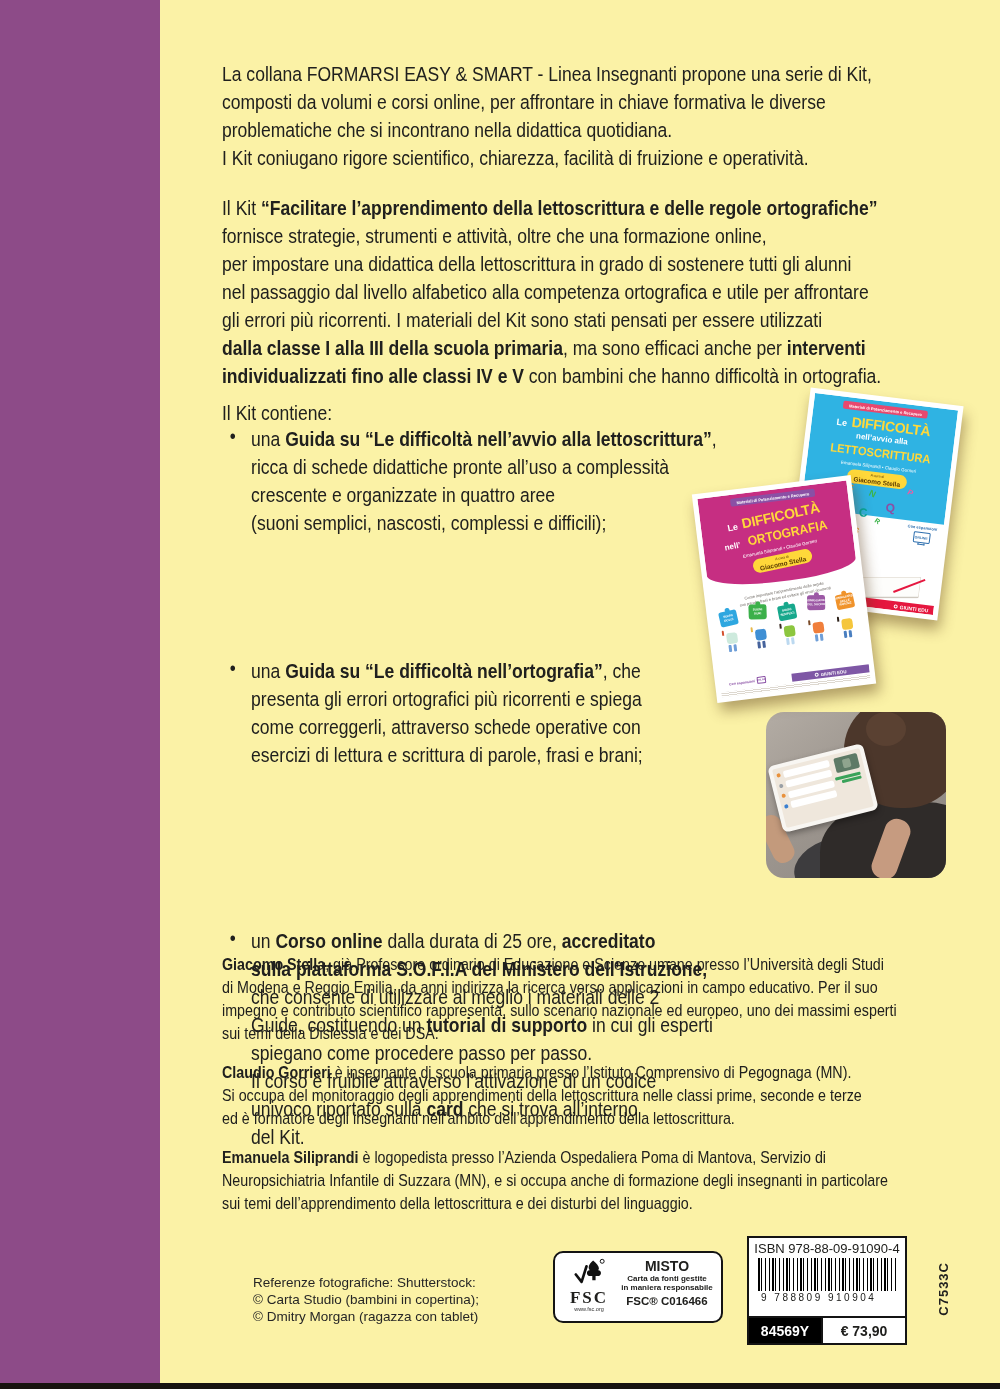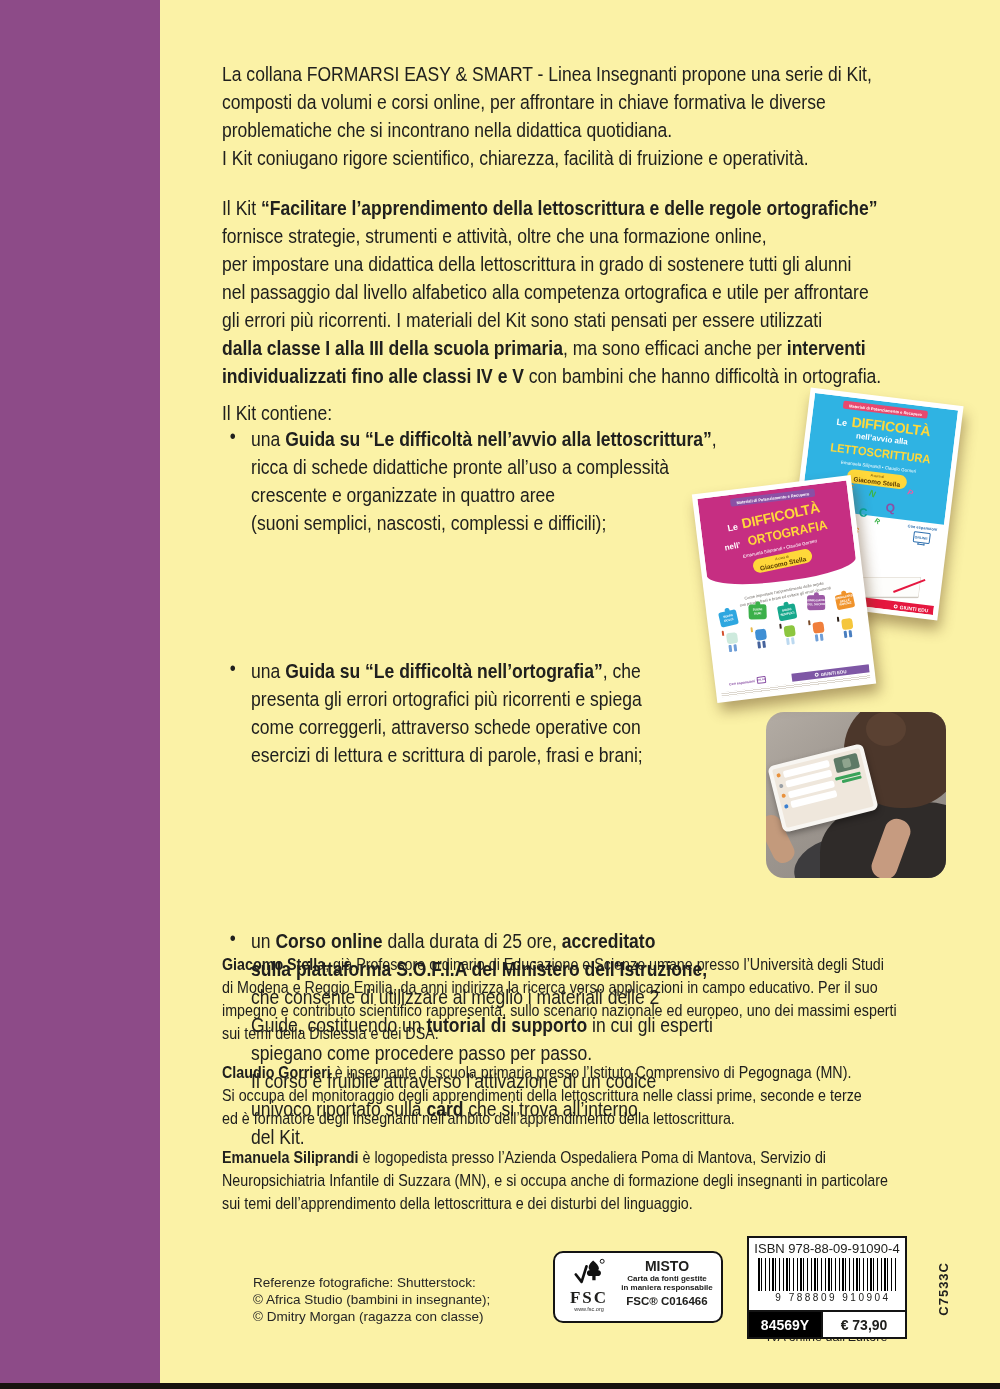--- a/index.html
+++ b/index.html
@@ -36,21 +36,21 @@
   .fsc-right { flex:1; text-align:center; padding-top:1px; }
   .fsc-grade { font-weight:700; font-size:14px; line-height:15px; }
   .fsc-desc { font-weight:700; font-size:8px; line-height:9px; }
   .fsc-lic { font-weight:700; font-size:11.5px; margin-top:3px; }
 
   
   .bc { position:absolute; left:747px; top:1236px; width:160px; background:#fff; border:2px solid #141414; z-index:5;}
   .bc-isbn { font-size:13px; text-align:center; padding:3px 0 2px; }
   .bc-bars { height:33px; margin:0 9px;
     background:repeating-linear-gradient(90deg,#000 0 2px,#fff 2px 3px,#000 3px 4px,#fff 4px 7px,#000 7px 8px,#fff 8px 11px,#000 11px 12.5px,#fff 12.5px 14px); }
-  .bc-digits { font-size:10px; letter-spacing:2.5px; text-align:center; padding:1px 0 7px;margin-left:12px; }
+  .bc-digits { font-size:10px; letter-spacing:2.5px; text-align:left; padding:1px 0 13px;margin-left:12px; }
   .bc-row { display:flex; height:27px; border-top:2px solid #141414; }
   .bc-code { width:72px; background:#000; color:#fff; font-weight:700; font-size:14px;
              display:flex; align-items:center; justify-content:center; }
   .bc-price { flex:1; font-weight:700; font-size:14px; border-left:2px solid #141414;
              display:flex; align-items:center; justify-content:center; }
   .vat { position:absolute; left:747px; top:1330px; width:160px; text-align:center; font-size:12.5px; }
   .jobcode { position:absolute; left:936px; top:1262px; writing-mode:vertical-rl; transform:rotate(180deg);
              font-weight:700; font-size:13px; letter-spacing:1px; }
 
   
@@ -209,22 +209,22 @@
   </div>
   <div class="bio">
     <div class="t2"><span class="b">Emanuela Siliprandi</span><span> è logopedista presso l’Azienda Ospedaliera Poma di Mantova, Servizio di</span></div>
     <div class="t2">Neuropsichiatria Infantile di Suzzara (MN), e si occupa anche di formazione degli insegnanti in particolare</div>
     <div class="t2">sui temi dell’apprendimento della lettoscrittura e dei disturbi del linguaggio.</div>
   </div>
 </div>
 
 <div class="credits">
   <div>Referenze fotografiche: Shutterstock:</div>
-  <div>© Africa Studio (bambini in insegnante);</div>
-  <div>© Dmitry Morgan (ragazza con classe)</div>
+  <div>© Carta Studio (bambini in copertina);</div>
+  <div>© Dmitry Morgan (ragazza con tablet)</div>
 </div>
 
 <div class="fsc">
   <div class="fsc-left">
     <svg width="34" height="28" viewBox="0 0 40 34">
       <path d="M4 20 L11 29 L17 10" fill="none" stroke="#111" stroke-width="3.2" stroke-linecap="round" stroke-linejoin="round"></path>
       <path d="M25 3 C20 7 18 12 21 15 C17 15 16 20 20 22 L24 22 L24 27 L28 27 L28 22 L32 22 C36 20 35 15 31 15 C34 12 30 7 25 3 Z" fill="#111"></path>
       <circle cx="36" cy="4" r="2.4" fill="none" stroke="#111" stroke-width="1.2"></circle>
     </svg>
     <div class="fsc-acronym">FSC</div>

